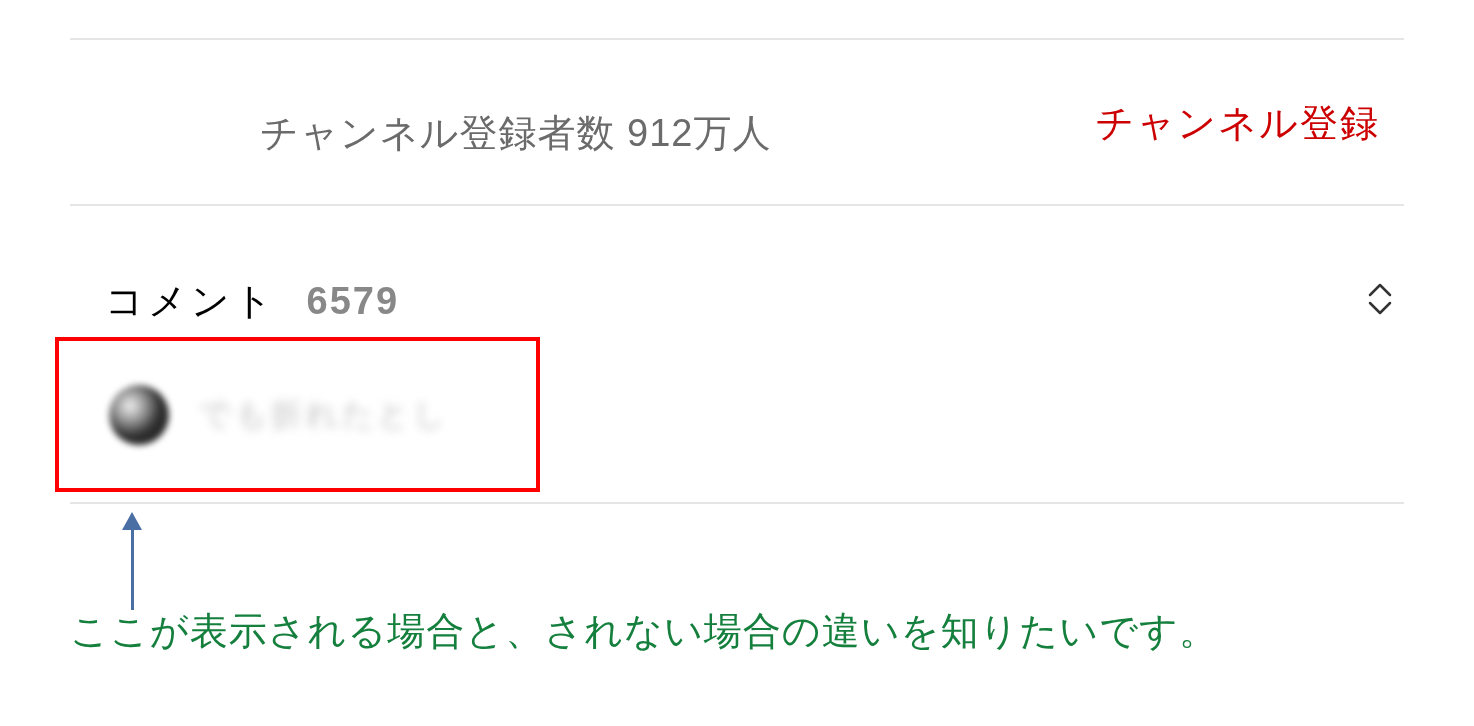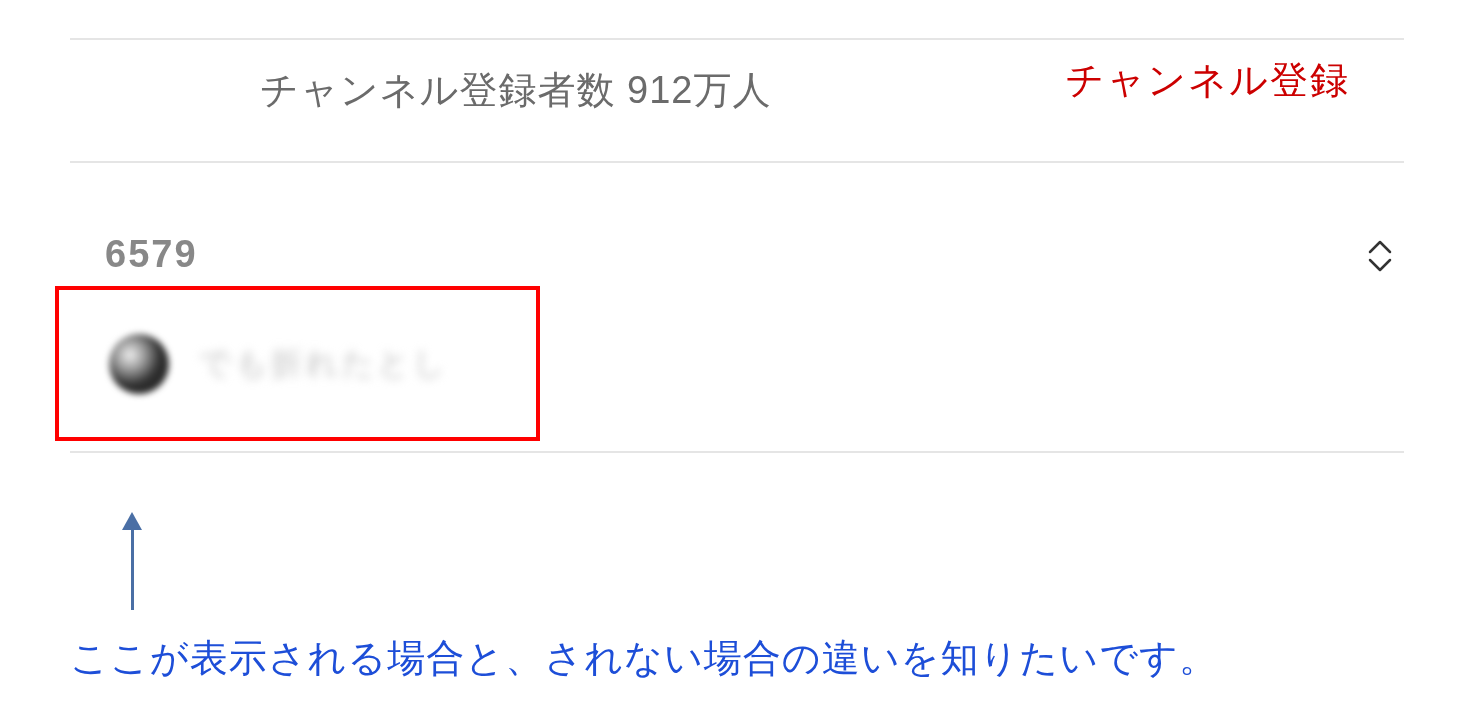--- a/index.html
+++ b/index.html
@@ -20,33 +20,33 @@
       margin-left: 70px;
       margin-right: 70px;
     }
     .divider-top {
       margin-top: 38px;
     }
     .channel-row {
       display: flex;
       align-items: center;
       justify-content: space-between;
-      padding: 25px 70px 45px 260px;
+      padding: 68px 70px 45px 260px;
     }
     .subscriber-count {
       font-size: 38px;
       color: #6b6b6b;
       letter-spacing: 1px;
     }
     .subscribe-button {
       font-size: 38px;
       color: #cc0000;
       letter-spacing: 2px;
       cursor: pointer;
-      margin-right: 54px;
+      margin-right: 24px;
       margin-top: -20px;
     }
     .comments-section {
       margin-top: 70px;
       padding-left: 105px;
       padding-right: 70px;
       position: relative;
     }
     .comments-header {
       display: flex;
@@ -120,40 +120,41 @@
       border-bottom: 18px solid #4a6fa5;
     }
     .arrow-line {
       width: 3px;
       height: 80px;
       background: #4a6fa5;
     }
     .annotation-text {
       position: absolute;
       left: 70px;
-      top: 633px;
+      top: 606px;
       font-size: 38px;
-      color: #1d4ed8;
+      color: #15803d;
       letter-spacing: 1px;
     }
   </style>
 </head>
 <body>
 
 <div class="divider divider-top"></div>
 
 <div class="channel-row">
   <span class="subscriber-count">チャンネル登録者数 912万人</span>
   <span class="subscribe-button">チャンネル登録</span>
 </div>
 
 <div class="divider"></div>
 
 <div class="comments-section">
   <div class="comments-header">
+    <span class="comments-label">コメント</span>
     <span class="comments-count">6579</span>
   </div>
   <div class="sort-icon">
     <svg width="28" height="36" viewBox="0 0 28 36">
       <path d="M 4 14 L 14 4 L 24 14" stroke="#333" stroke-width="2.5" fill="none" stroke-linecap="round" stroke-linejoin="round"></path>
       <path d="M 4 22 L 14 32 L 24 22" stroke="#333" stroke-width="2.5" fill="none" stroke-linecap="round" stroke-linejoin="round"></path>
     </svg>
   </div>
   <div class="highlight-box">
     <div class="avatar"></div>

